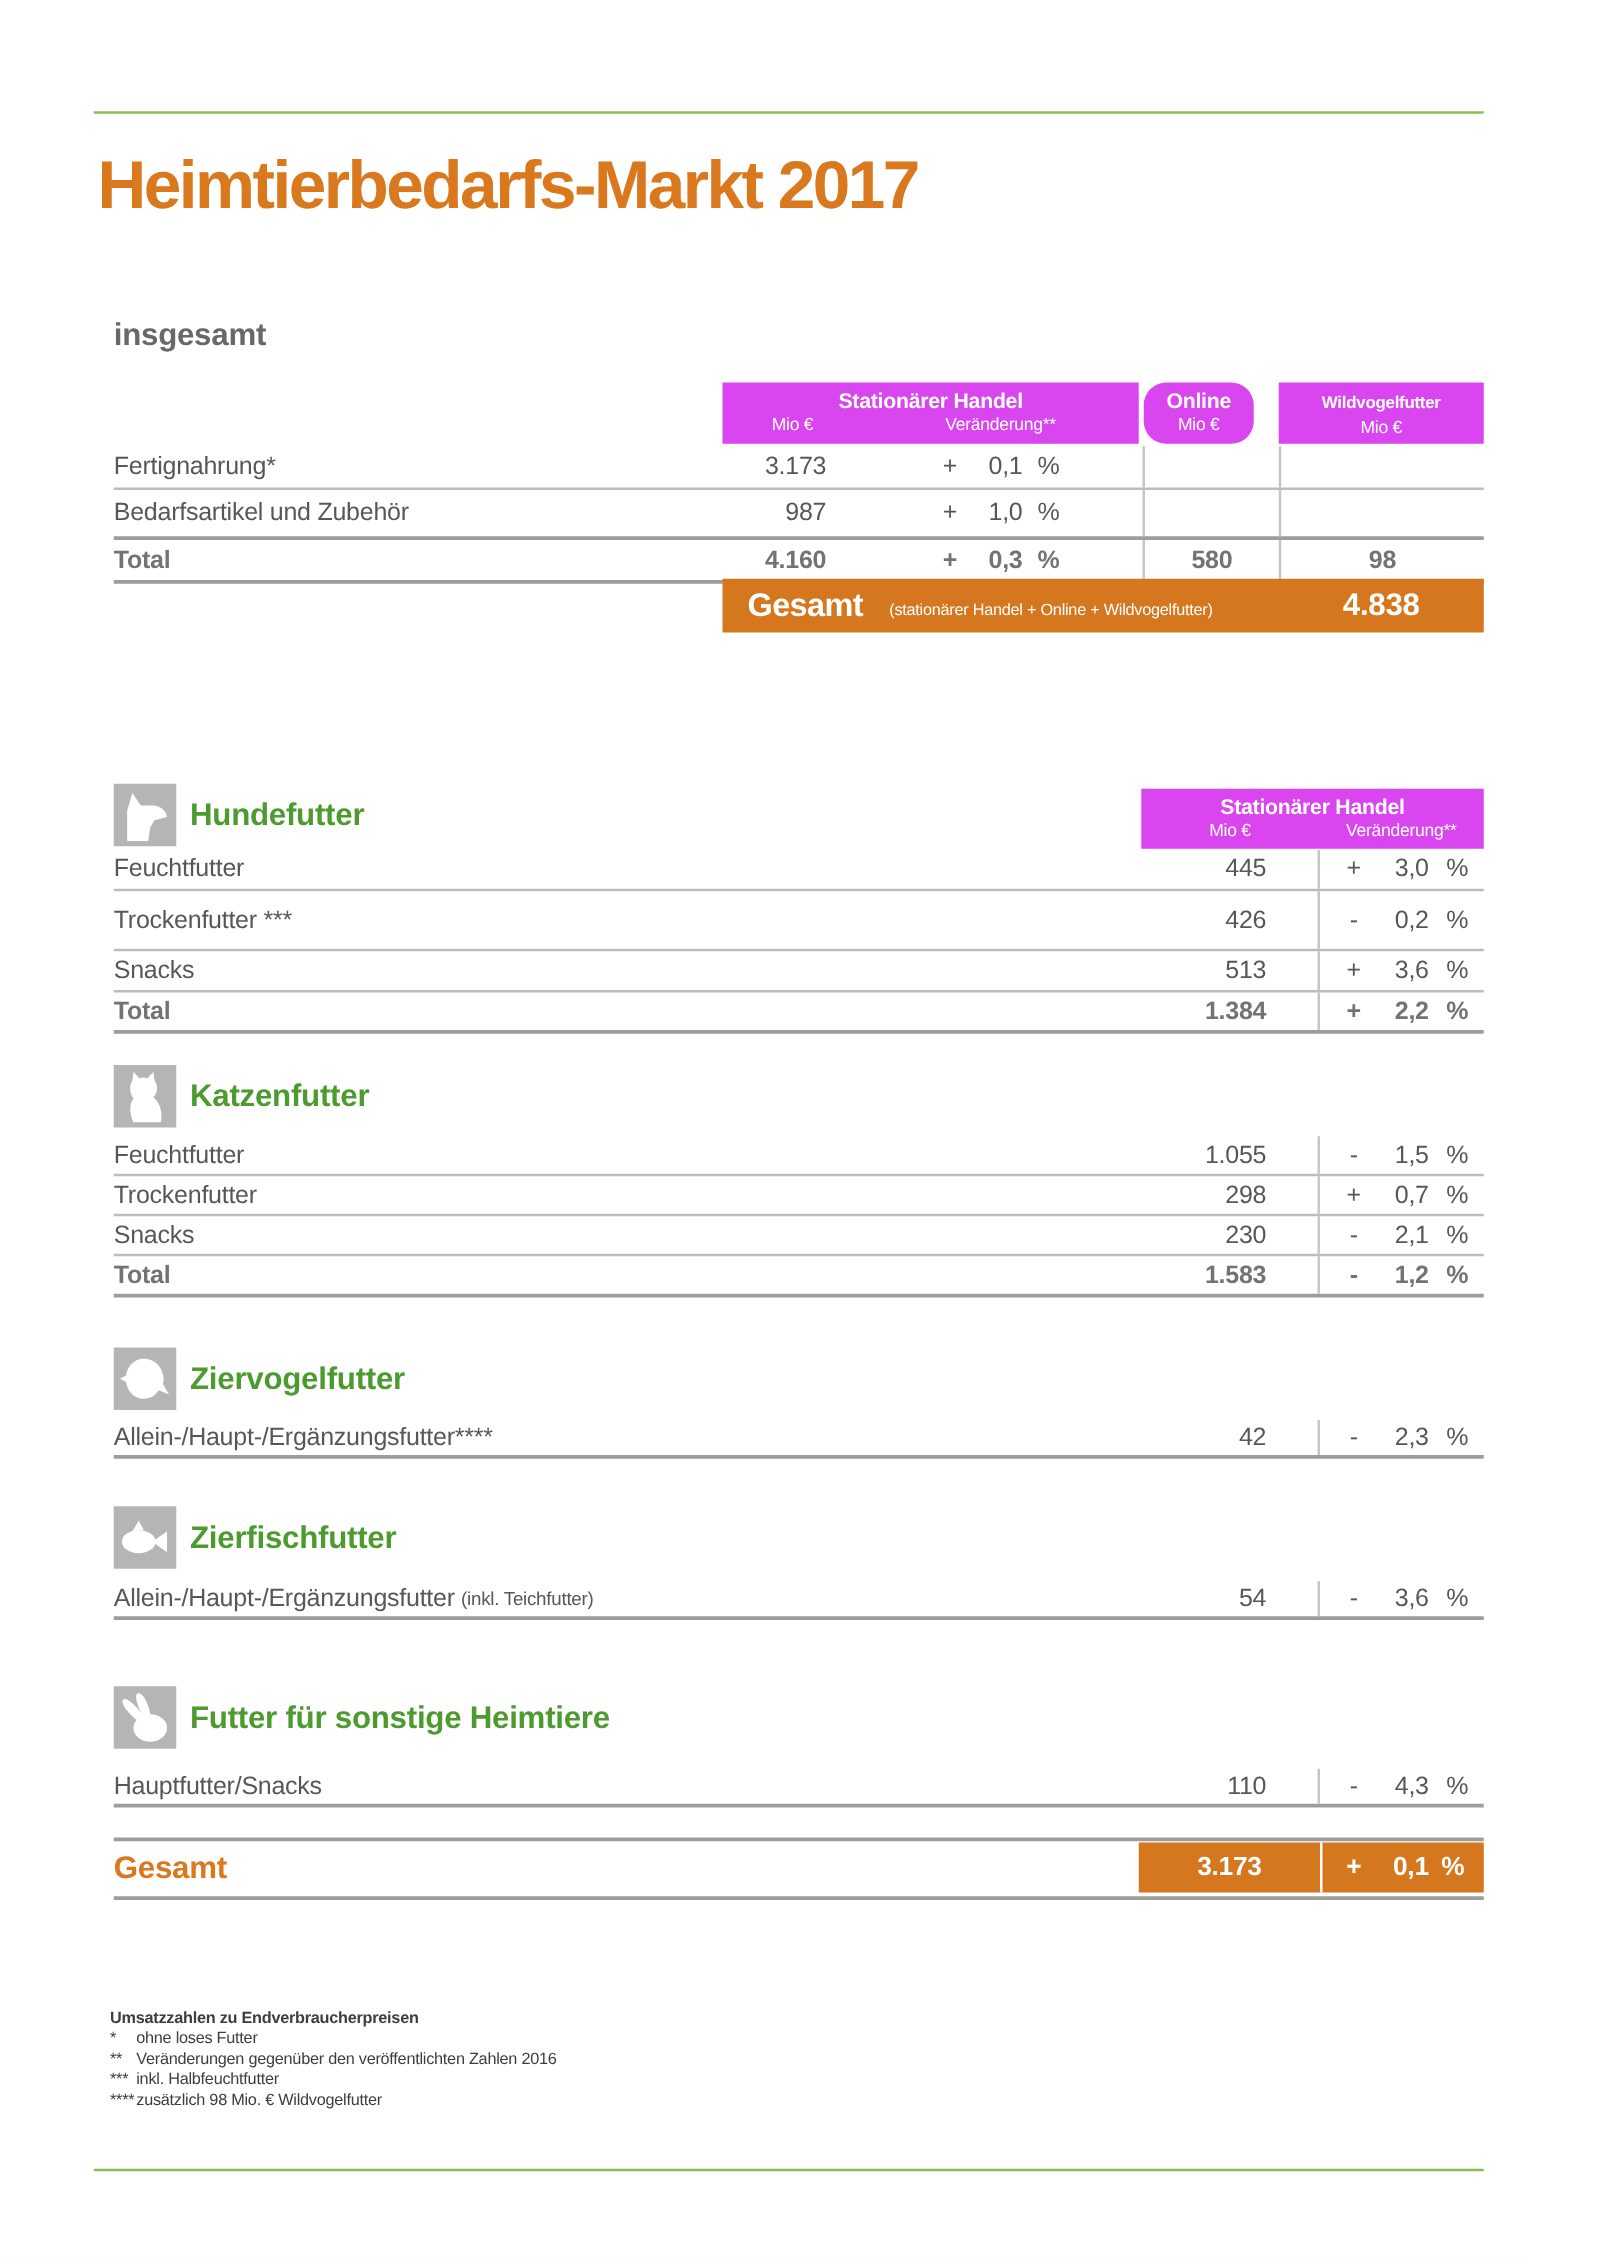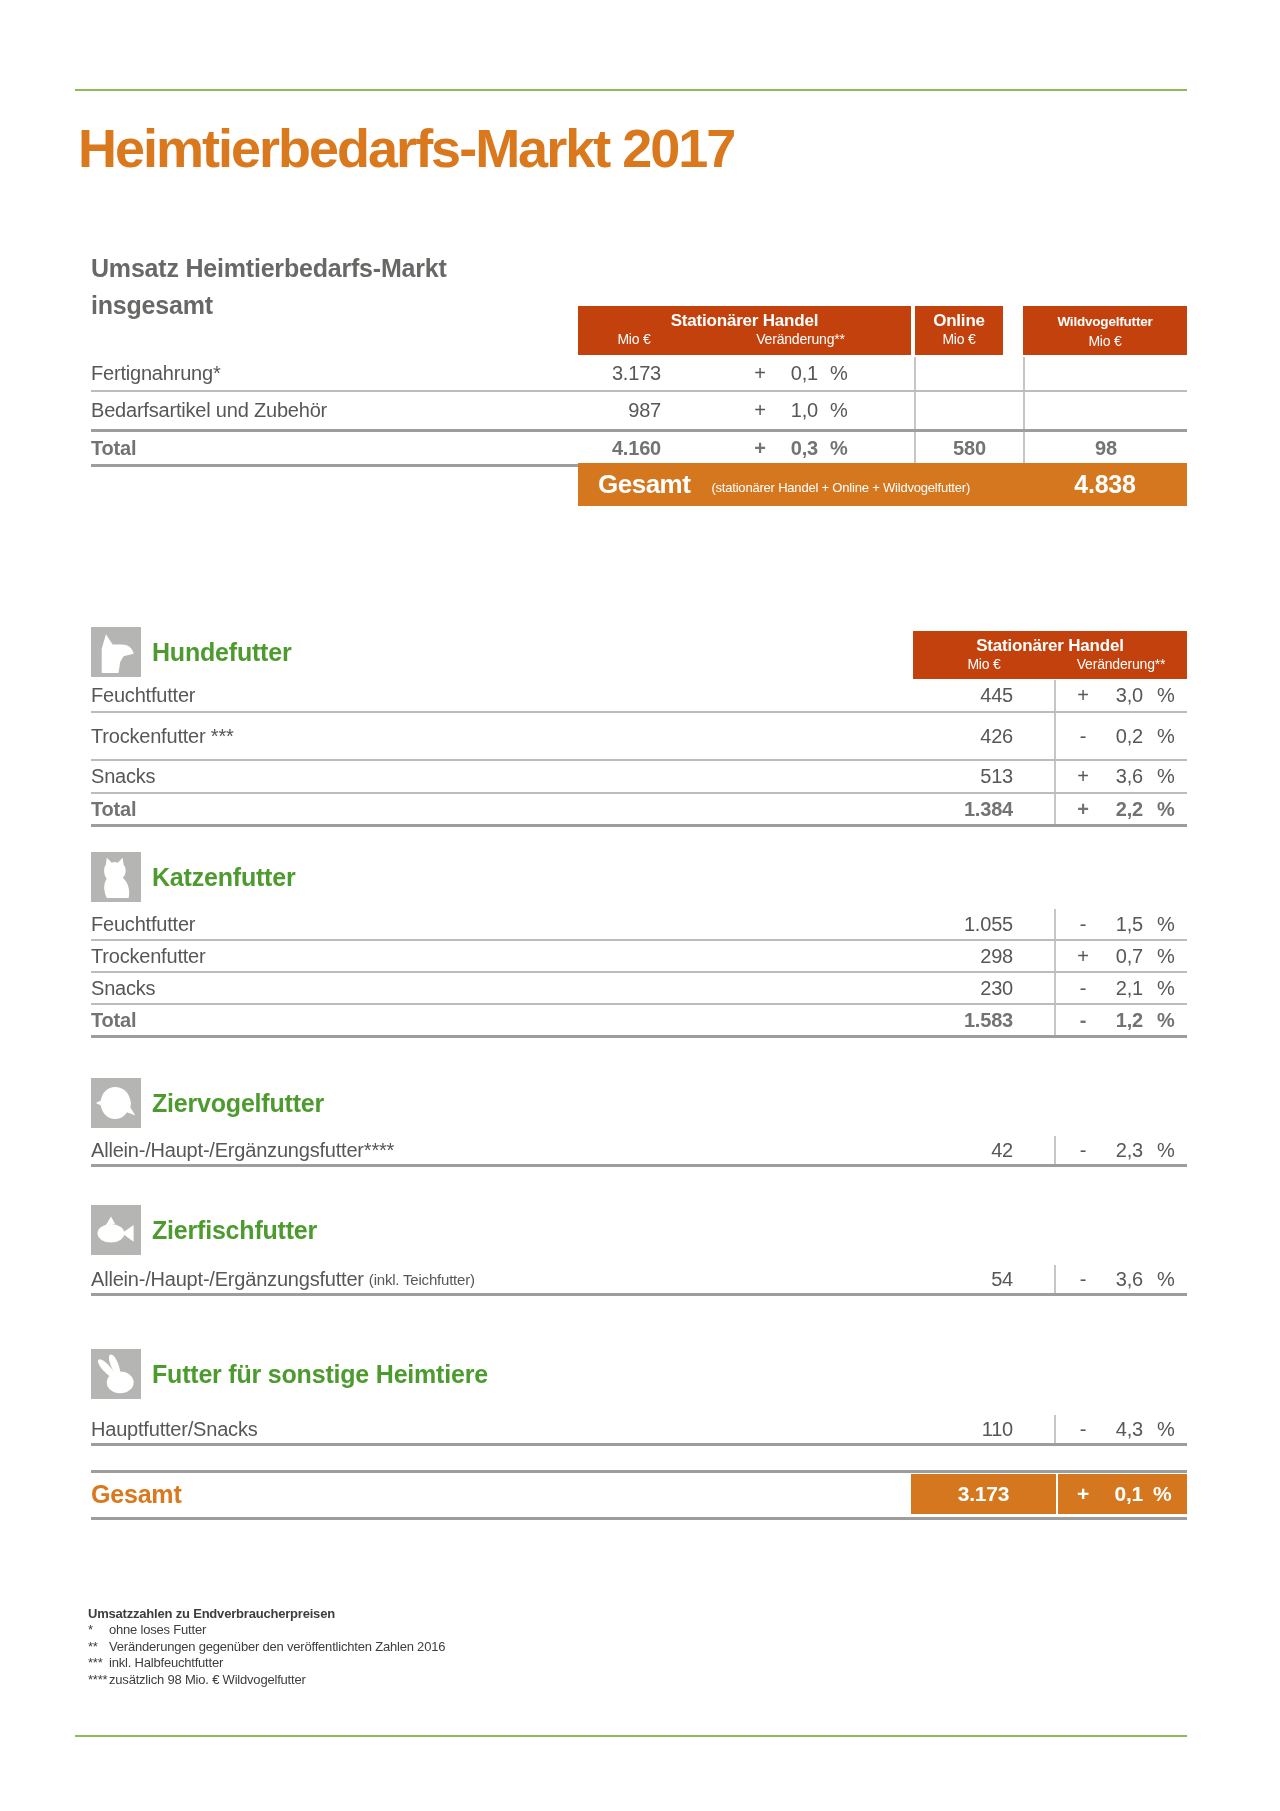--- a/index.html
+++ b/index.html
@@ -12,21 +12,21 @@
 
   .page-title { position:absolute; left:78px; top:118px; font-size:54px; font-weight:bold;
                 color:#D9781C; letter-spacing:-2px; line-height:60px; }
 
   .subhead { position:absolute; left:91px; top:250px; font-size:25px; font-weight:bold;
              color:#686867; line-height:37px; }
   .mheading { position:absolute; left:91px; top:556px; font-size:27px; font-weight:bold;
               color:#686867; line-height:32px; }
 
   
-  .gbox { position:absolute; top:0; bottom:0; background:#c2410c; color:#fff; }
+  .gbox { position:absolute; top:0; bottom:0; background:#d946ef; color:#fff; }
   .gline1 { font-weight:bold; font-size:17px; text-align:center; margin-top:5px; line-height:20px; }
   .gline1.small { font-size:13.5px; line-height:22px; }
   .gline2 { display:flex; font-size:14px; line-height:17px; }
   .gline2 .ga { width:112px; text-align:center; }
   .gline2 .gb { flex:1; text-align:center; }
   .gline2.center { justify-content:center; }
 
   
   .trows { position:absolute; left:91px; width:1096px; }
   .trow { position:relative; }
@@ -98,33 +98,32 @@
 </head>
 <body>
 
 <div id="page">
 
   <div class="hr-green" style="top:89px;"></div>
 
   <div class="page-title">Heimtierbedarfs-Markt 2017</div>
 
   <div class="subhead">
-    <div>Umsatz Heimtierbedarfs-Markt</div>
     <div>insgesamt</div>
   </div>
 
   <div class="abs" style="left:578px; top:306px; width:609px; height:49px;">
     <div class="gbox" style="left:0; width:333px;">
       <div class="gline1">Stationärer Handel</div>
       <div class="gline2">
         <span class="ga">Mio €</span>
         <span class="gb">Veränderung**</span>
       </div>
     </div>
-    <div class="gbox" style="left:337px; width:88px;">
+    <div class="gbox" style="left:337px; width:88px;border-radius:18px;">
       <div class="gline1">Online</div>
       <div class="gline2 center">
           <span>Mio €</span>
         </div>
     </div>
     <div class="gbox" style="left:445px; width:164px;">
       <div class="gline1 small">Wildvogelfutter</div>
       <div class="gline2 center">
           <span>Mio €</span>
         </div>

